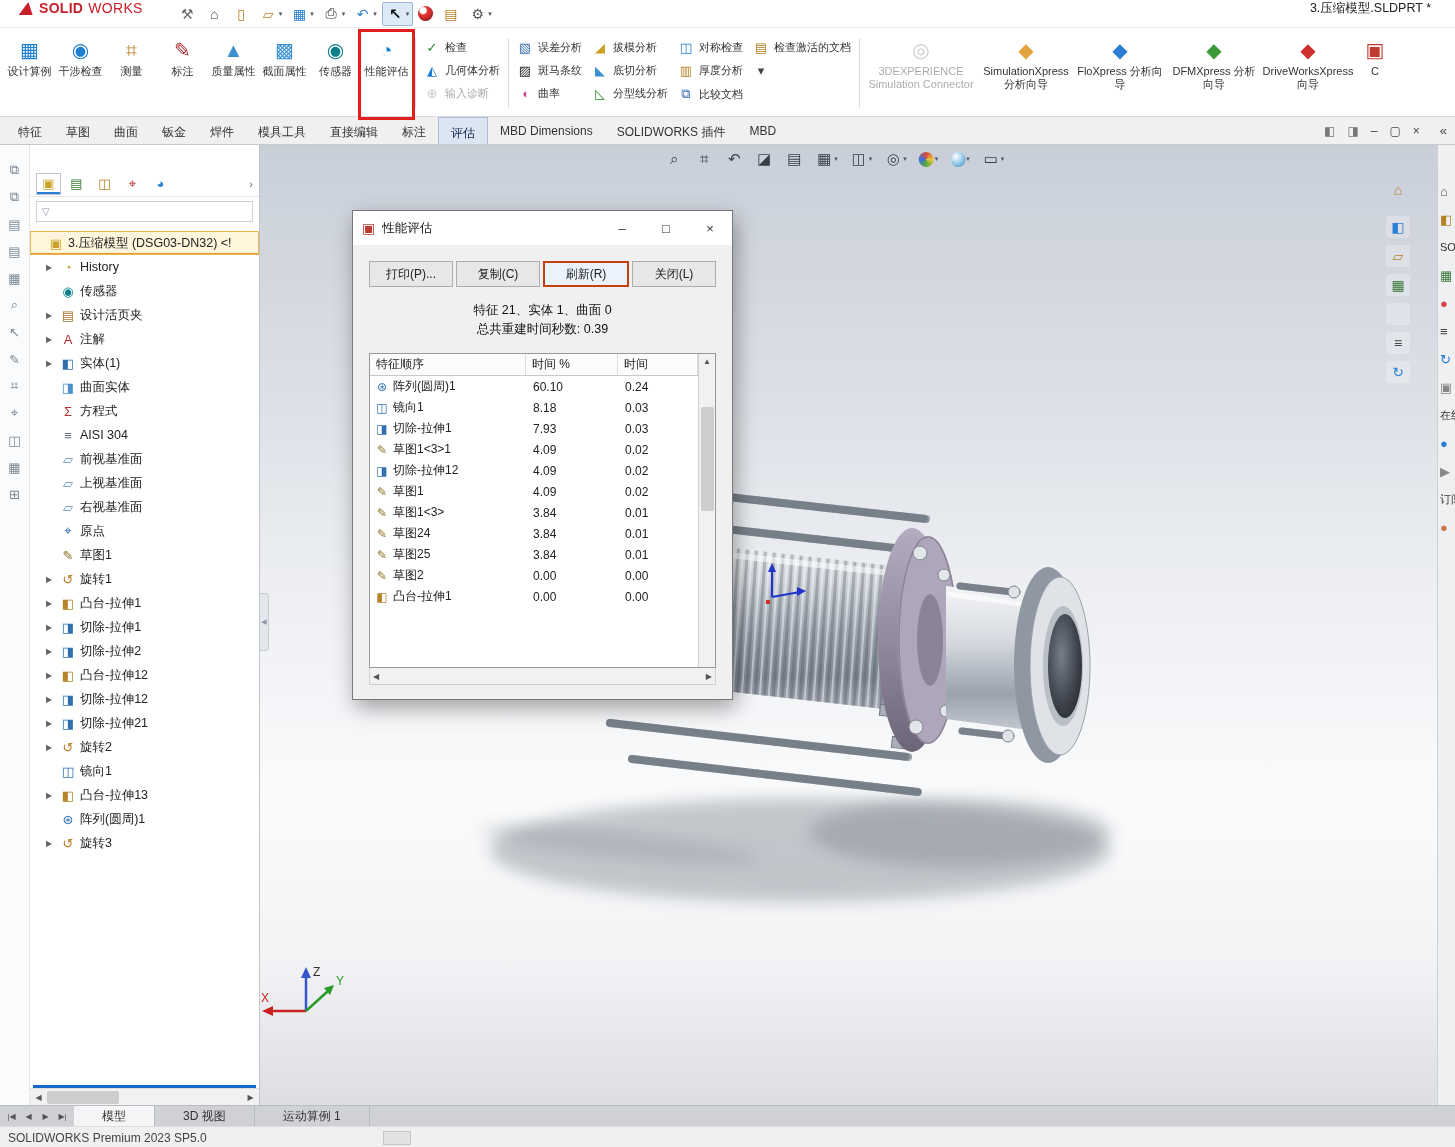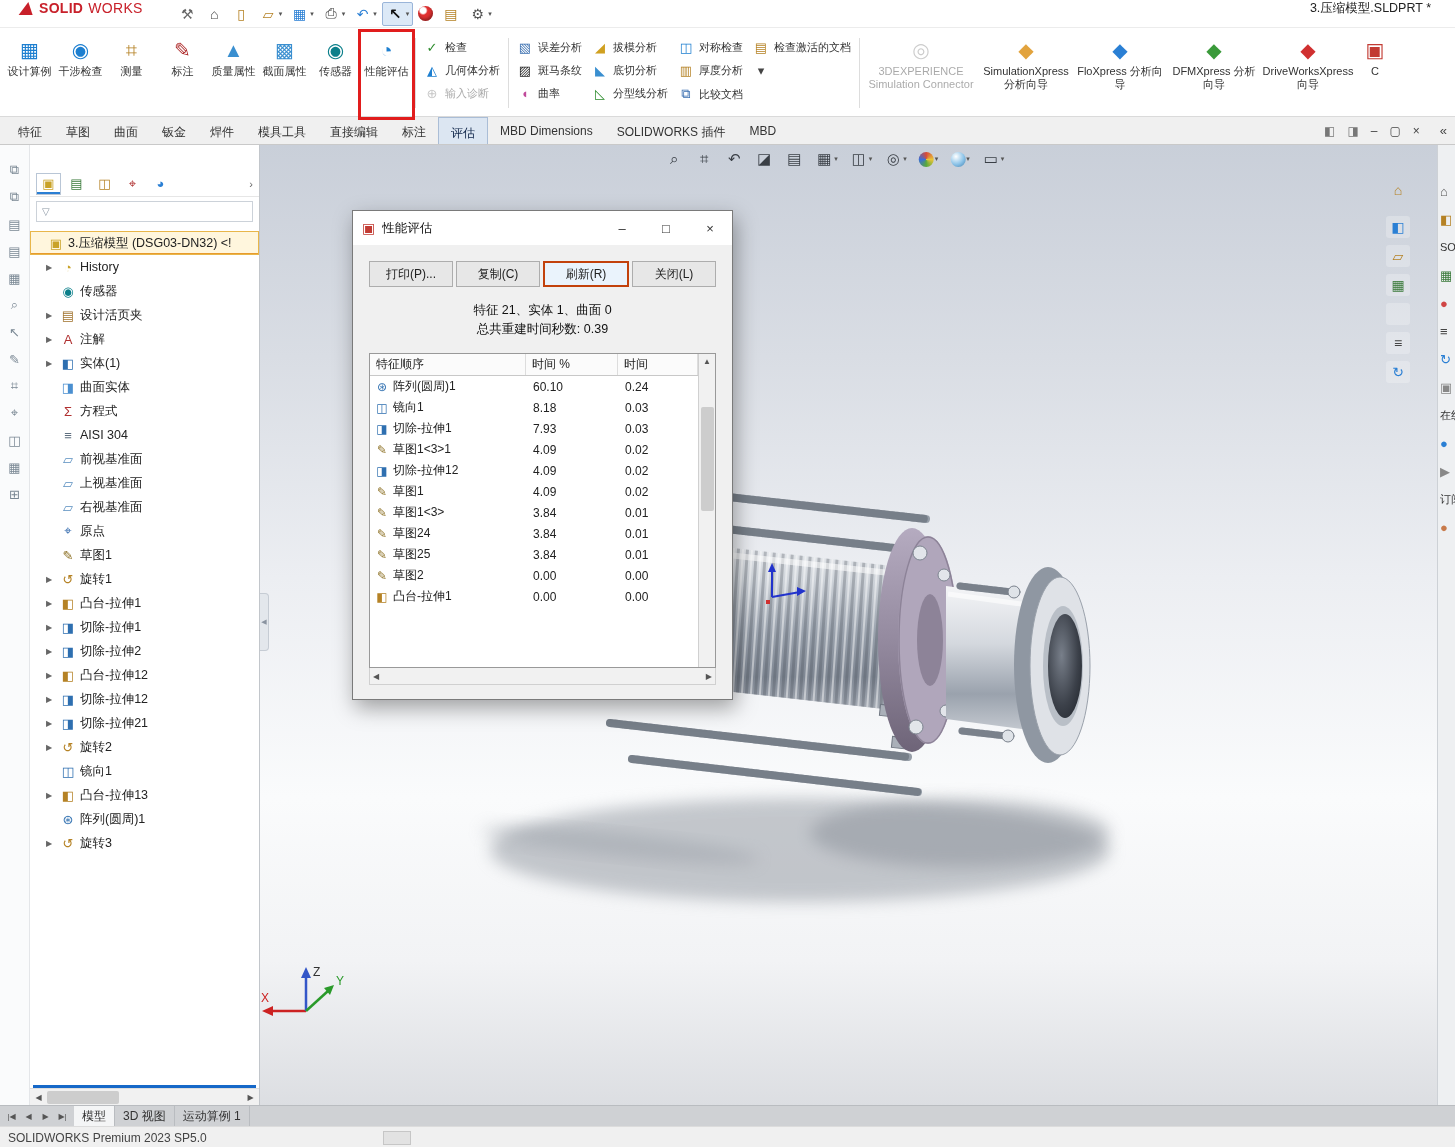--- a/index.html
+++ b/index.html
@@ -124,21 +124,21 @@
 
   
   .edge-right{width:18px;background:#eef0f2;border-left:1px solid #cdd1d6;display:flex;flex-direction:column;align-items:flex-start;padding-top:38px;gap:12px;overflow:hidden;flex:none}
   .er{height:16px;display:flex;align-items:center;font-size:13px;padding-left:2px;white-space:nowrap}
   .er .lbl{font-size:11px;color:#333}
 
   
   .bottombar{height:21px;background:#cfd1d4;border-top:1px solid #b9bcc0;display:flex;align-items:stretch}
   .bt-nav{display:flex;align-items:center;padding:0 4px;gap:2px}
   .bt-nav .g{width:15px;font-size:8px;color:#555}
-  .btab{padding:0 8px;display:flex;align-items:center;font-size:12px;color:#333;border-right:1px solid #b9bcc0;cursor:default}
+  .btab{padding:0 28px;display:flex;align-items:center;font-size:12px;color:#333;border-right:1px solid #b9bcc0;cursor:default}
   .btab.active{background:#f4f5f6}
   .statusbar{height:22px;background:#f0f0f0;display:flex;align-items:center;padding-left:8px;font-size:12px;color:#444;border-top:1px solid #dcdcdc}
   .status-box{width:28px;height:14px;background:#e2e2e2;border:1px solid #c6c6c6;margin-left:176px}
 </style>
 </head>
 <body>
 
 <div class="titlebar">
   <div class="logo">
     <span class="ds-mark"></span>

